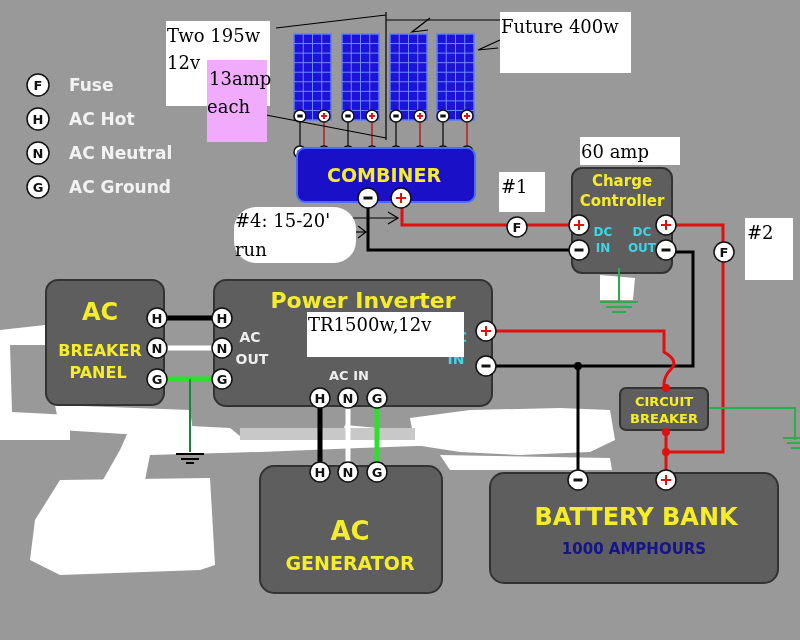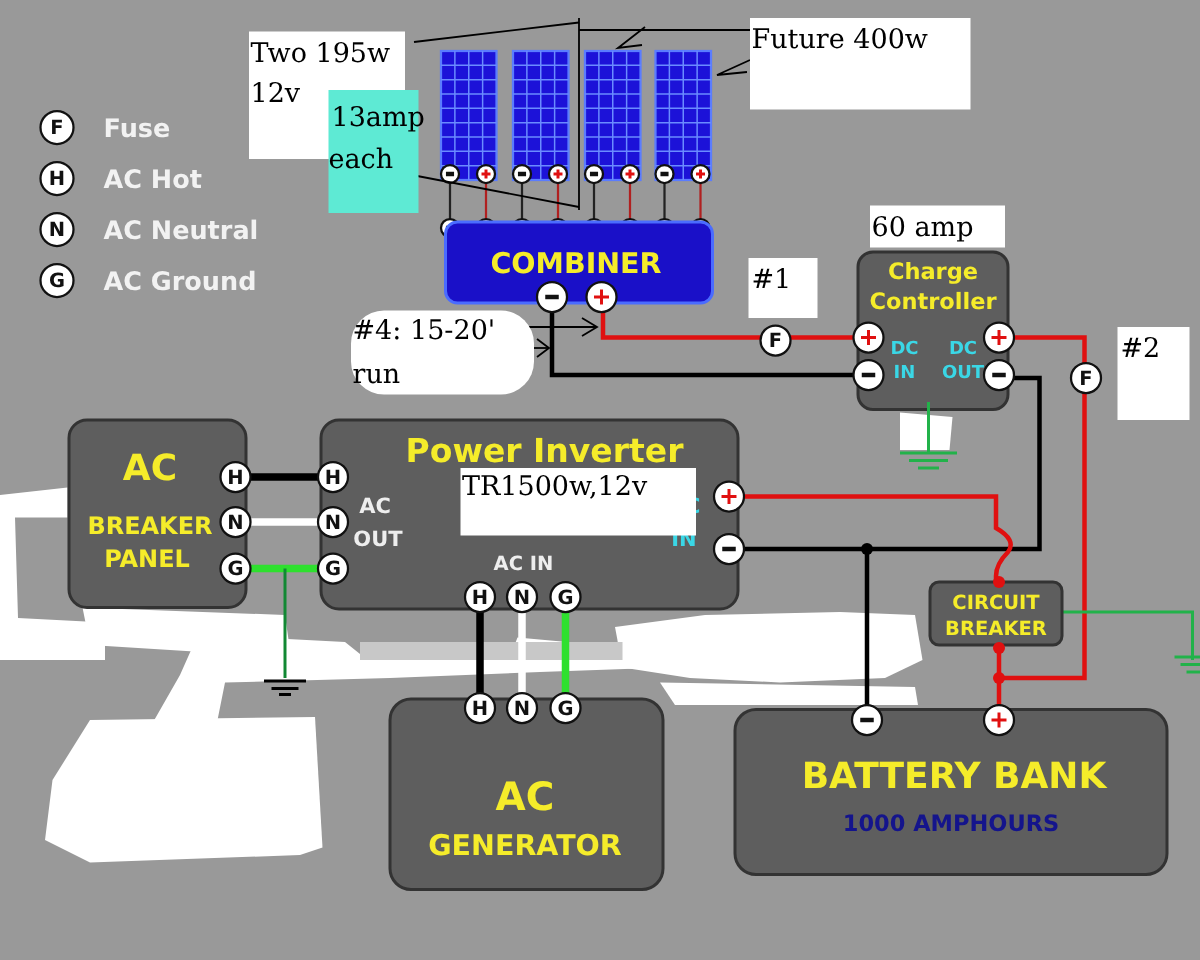--- a/index.html
+++ b/index.html
@@ -401,35 +401,35 @@
         </g>
         <text x="69" y="193" class="legend-text">AC Ground</text>
       </g>
     </g>
 </svg>
 
 <div class="note" style="left:166px;top:21px;width:104px;height:85px;">
   <span style="left:1px;top:6px;">Two 195w</span>
   <span style="left:1px;top:33px;">12v</span>
 </div>
-<div class="note" style="left:207px;top:60px;width:60px;height:82px;background:#5eead4;margin-left:12px;">
+<div class="note" style="left:207px;top:60px;width:60px;height:82px;background:#f0abfc;">
   <span style="left:2px;top:10px;">13amp</span>
   <span style="left:0px;top:38px;text-align:center;">each</span>
 </div>
-<div class="note" style="left:500px;top:12px;width:131px;height:61px;padding-left:16px;">
+<div class="note" style="left:500px;top:12px;width:131px;height:61px;">
   <span style="left:1px;top:6px;">Future 400w</span>
 </div>
 <div class="note" style="left:234px;top:207px;width:122px;height:56px;border-radius:22px;">
   <span style="left:1px;top:5px;">#4: 15-20'</span>
   <span style="left:1px;top:34px;">run</span>
 </div>
 <div class="note" style="left:499px;top:172px;width:46px;height:40px;">
   <span style="left:2px;top:6px;">#1</span>
 </div>
 <div class="note" style="left:745px;top:218px;width:48px;height:62px;">
   <span style="left:2px;top:6px;">#2</span>
 </div>
-<div class="note" style="left:580px;top:137px;width:90px;height:28px;">
+<div class="note" style="left:580px;top:137px;width:100px;height:28px;">
   <span style="left:1px;top:6px;">60 amp</span>
 </div>
 <div class="note" style="left:279px;top:312px;width:157px;height:45px;margin-left:28px;">
   <span style="left:1px;top:4px;">TR1500w,12v</span>
 </div>
 
 </body></html>

